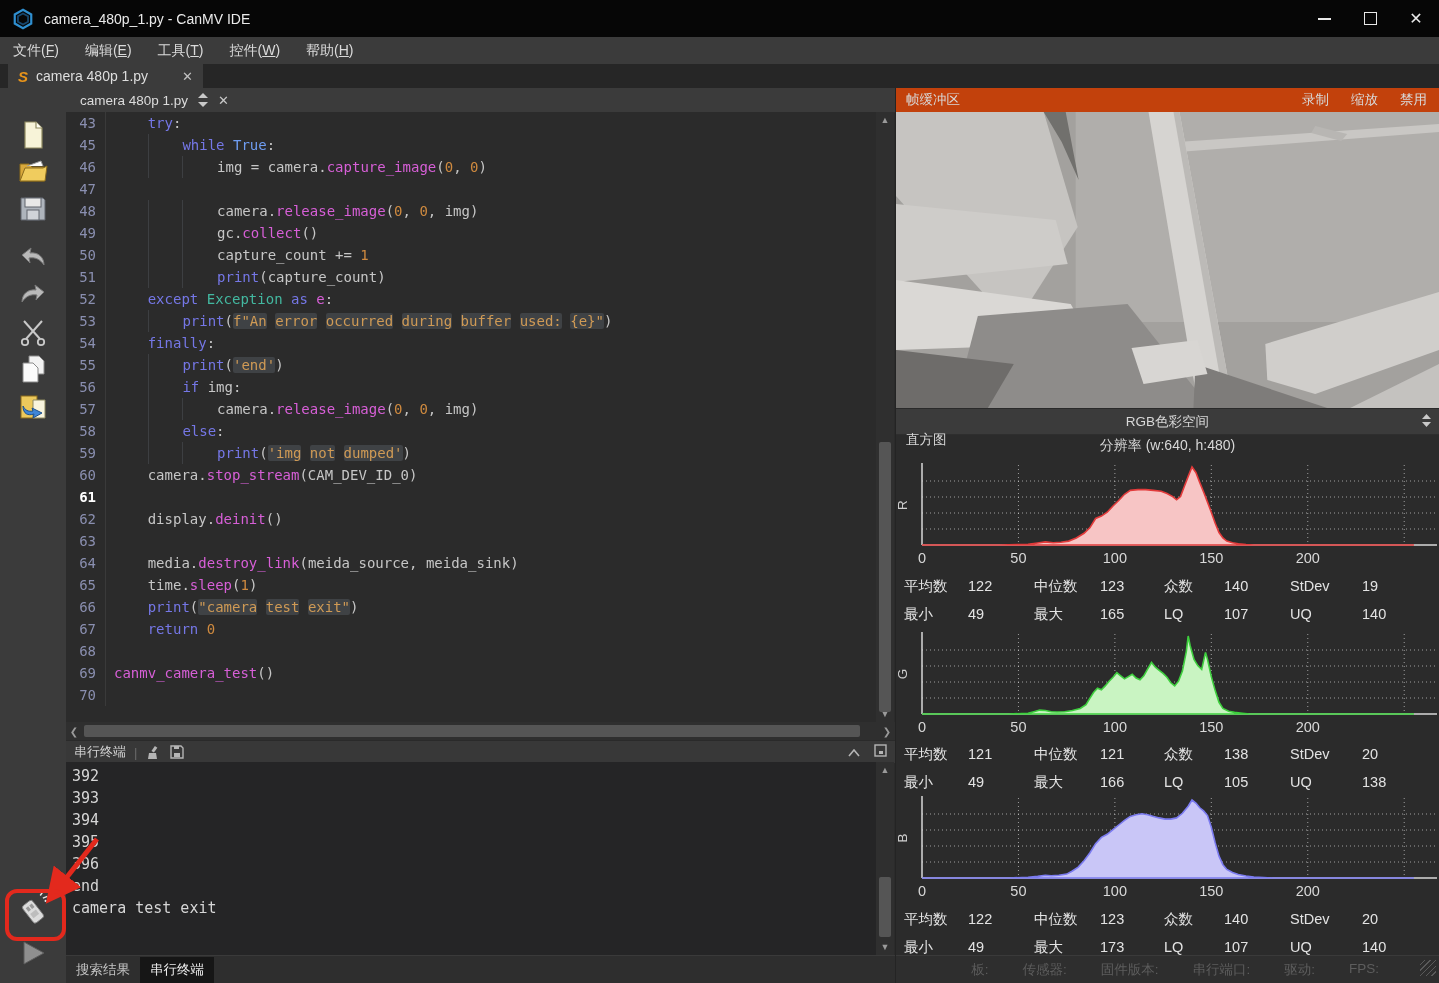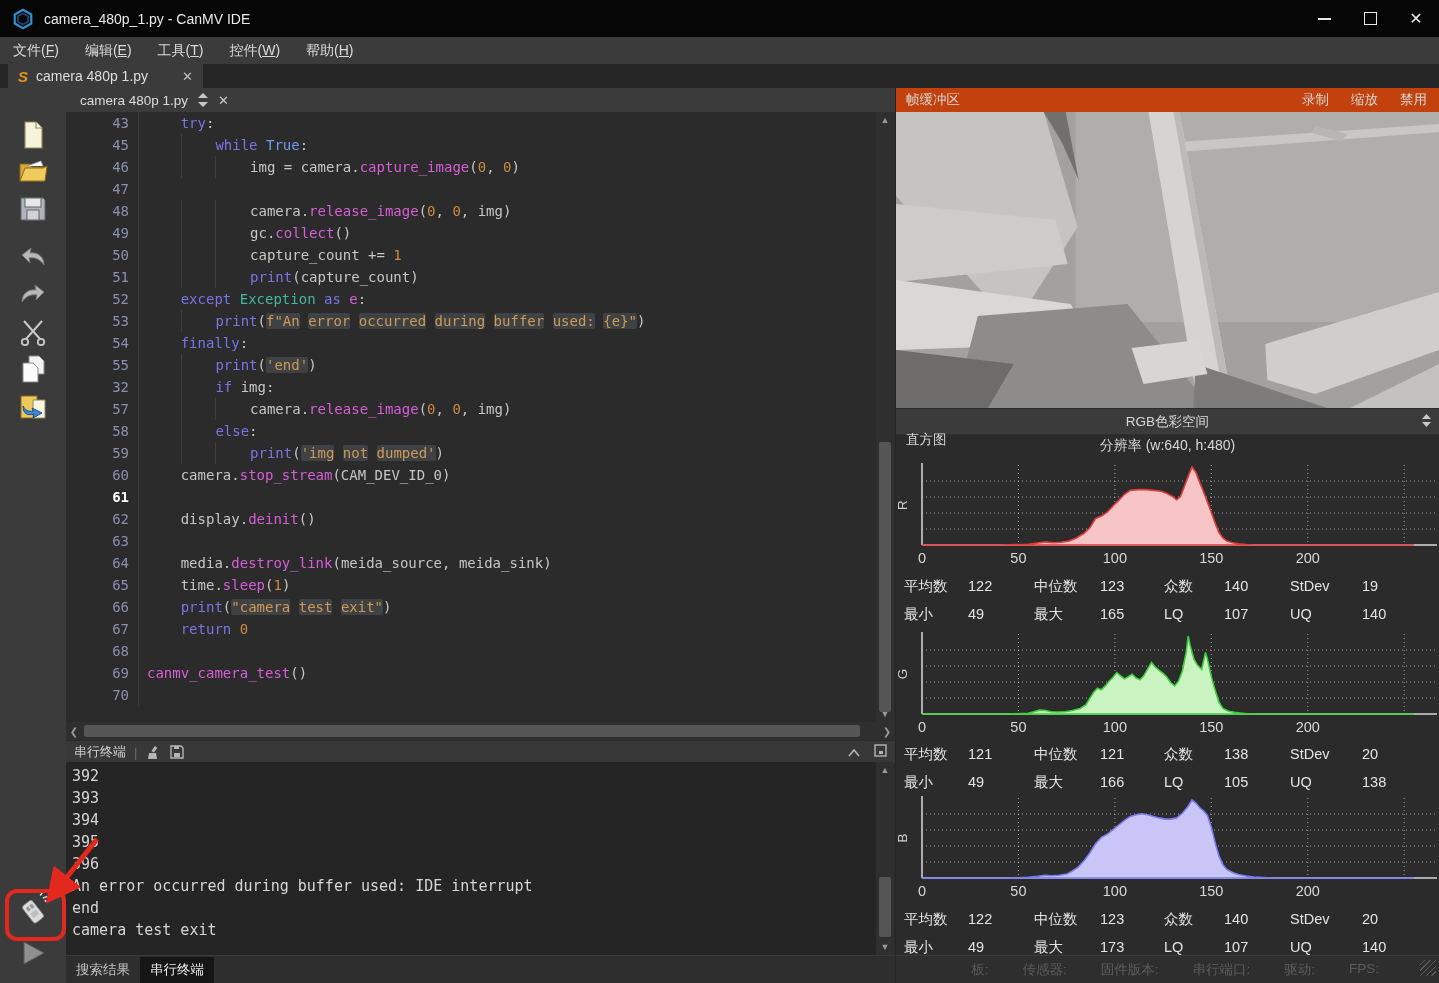--- a/index.html
+++ b/index.html
@@ -27,21 +27,21 @@
   
   .toolbar{left:0;top:88px;width:66px;height:895px;background:#3b3b3b;border-right:1px solid #2a2a2a;}
   .tool-btn{position:absolute;left:15px;width:36px;height:34px;display:flex;align-items:center;justify-content:center;}
   
   .ed-header{left:66px;top:88px;width:829px;height:24px;background:#3b3b3b;display:flex;align-items:center;font-size:13.5px;border-bottom:1px solid #2e2e2e;}
   .ed-doc{margin-left:14px;color:#dcdcdc;}
   .ed-ico{margin-left:10px;display:flex;align-items:center;}
   .ed-cursor{margin-left:auto;margin-right:22px;color:#d8d8d8;margin-top:47px;}
   .code-area{left:66px;top:112px;width:810px;height:610px;background:#2b2b2b;overflow:hidden;
              font-family:"DejaVu Sans Mono",monospace;font-size:14px;line-height:22px;}
-  .code-line{display:flex;height:22px;white-space:pre;padding-left:33px;}
+  .code-line{display:flex;height:22px;white-space:pre;}
   .gutter{width:30px;flex:0 0 30px;text-align:right;padding-right:9px;color:#8a8fb0;border-right:1px solid #3a3a3a;}
   .gutter.current{color:#ffffff;font-weight:bold;}
   .code-text{padding-left:8px;}
   .indent{display:inline-block;width:33.7px;height:22px;vertical-align:top;}
   .indent.g{border-left:1px solid #3d3f42;}
   .seg-kw{color:#7577e6;} .seg-cls{color:#43b8a0;} .seg-fn{color:#d75fd7;}
   .seg-num{color:#cf8a3f;} .seg-id{color:#c6c6c6;} .seg-pl{color:#c6c6c6;} .seg-const{color:#6f9df2;}
   .seg-strh{color:#cf9a55;background:#3f4245;border-radius:2px;}
   .seg-sp{}
   
@@ -214,21 +214,21 @@
       <div class="code-line"><div class="gutter">46</div><div class="code-text"><span class="indent"></span><span class="indent g"></span><span class="indent g"></span><span class="seg-id">img</span><span class="seg-pl"> = </span><span class="seg-id">camera</span><span class="seg-pl">.</span><span class="seg-fn">capture_image</span><span class="seg-pl">(</span><span class="seg-num">0</span><span class="seg-pl">, </span><span class="seg-num">0</span><span class="seg-pl">)</span></div></div>
       <div class="code-line"><div class="gutter">47</div></div>
       <div class="code-line"><div class="gutter">48</div><div class="code-text"><span class="indent"></span><span class="indent g"></span><span class="indent g"></span><span class="seg-id">camera</span><span class="seg-pl">.</span><span class="seg-fn">release_image</span><span class="seg-pl">(</span><span class="seg-num">0</span><span class="seg-pl">, </span><span class="seg-num">0</span><span class="seg-pl">, </span><span class="seg-id">img</span><span class="seg-pl">)</span></div></div>
       <div class="code-line"><div class="gutter">49</div><div class="code-text"><span class="indent"></span><span class="indent g"></span><span class="indent g"></span><span class="seg-id">gc</span><span class="seg-pl">.</span><span class="seg-fn">collect</span><span class="seg-pl">()</span></div></div>
       <div class="code-line"><div class="gutter">50</div><div class="code-text"><span class="indent"></span><span class="indent g"></span><span class="indent g"></span><span class="seg-id">capture_count</span><span class="seg-pl"> += </span><span class="seg-num">1</span></div></div>
       <div class="code-line"><div class="gutter">51</div><div class="code-text"><span class="indent"></span><span class="indent g"></span><span class="indent g"></span><span class="seg-kw">print</span><span class="seg-pl">(</span><span class="seg-id">capture_count</span><span class="seg-pl">)</span></div></div>
       <div class="code-line"><div class="gutter">52</div><div class="code-text"><span class="indent"></span><span class="seg-kw">except</span><span class="seg-pl"> </span><span class="seg-cls">Exception</span><span class="seg-pl"> </span><span class="seg-kw">as</span><span class="seg-pl"> </span><span class="seg-fn">e</span><span class="seg-pl">:</span></div></div>
       <div class="code-line"><div class="gutter">53</div><div class="code-text"><span class="indent"></span><span class="indent g"></span><span class="seg-kw">print</span><span class="seg-pl">(</span><span class="seg-strh">f"An</span><span class="seg-sp"> </span><span class="seg-strh">error</span><span class="seg-sp"> </span><span class="seg-strh">occurred</span><span class="seg-sp"> </span><span class="seg-strh">during</span><span class="seg-sp"> </span><span class="seg-strh">buffer</span><span class="seg-sp"> </span><span class="seg-strh">used:</span><span class="seg-sp"> </span><span class="seg-strh">{e}"</span><span class="seg-pl">)</span></div></div>
       <div class="code-line"><div class="gutter">54</div><div class="code-text"><span class="indent"></span><span class="seg-kw">finally</span><span class="seg-pl">:</span></div></div>
       <div class="code-line"><div class="gutter">55</div><div class="code-text"><span class="indent"></span><span class="indent g"></span><span class="seg-kw">print</span><span class="seg-pl">(</span><span class="seg-strh">'end'</span><span class="seg-pl">)</span></div></div>
-      <div class="code-line"><div class="gutter">32</div><div class="code-text"><span class="indent"></span><span class="indent g"></span><span class="seg-kw">if</span><span class="seg-pl"> </span><span class="seg-id">img</span><span class="seg-pl">:</span></div></div>
+      <div class="code-line"><div class="gutter">56</div><div class="code-text"><span class="indent"></span><span class="indent g"></span><span class="seg-kw">if</span><span class="seg-pl"> </span><span class="seg-id">img</span><span class="seg-pl">:</span></div></div>
       <div class="code-line"><div class="gutter">57</div><div class="code-text"><span class="indent"></span><span class="indent g"></span><span class="indent g"></span><span class="seg-id">camera</span><span class="seg-pl">.</span><span class="seg-fn">release_image</span><span class="seg-pl">(</span><span class="seg-num">0</span><span class="seg-pl">, </span><span class="seg-num">0</span><span class="seg-pl">, </span><span class="seg-id">img</span><span class="seg-pl">)</span></div></div>
       <div class="code-line"><div class="gutter">58</div><div class="code-text"><span class="indent"></span><span class="indent g"></span><span class="seg-kw">else</span><span class="seg-pl">:</span></div></div>
       <div class="code-line"><div class="gutter">59</div><div class="code-text"><span class="indent"></span><span class="indent g"></span><span class="indent g"></span><span class="seg-kw">print</span><span class="seg-pl">(</span><span class="seg-strh">'img</span><span class="seg-sp"> </span><span class="seg-strh">not</span><span class="seg-sp"> </span><span class="seg-strh">dumped'</span><span class="seg-pl">)</span></div></div>
       <div class="code-line"><div class="gutter">60</div><div class="code-text"><span class="indent"></span><span class="seg-id">camera</span><span class="seg-pl">.</span><span class="seg-fn">stop_stream</span><span class="seg-pl">(</span><span class="seg-id">CAM_DEV_ID_0</span><span class="seg-pl">)</span></div></div>
       <div class="code-line"><div class="gutter current">61</div><div class="code-text"></div></div>
       <div class="code-line"><div class="gutter">62</div><div class="code-text"><span class="indent"></span><span class="seg-id">display</span><span class="seg-pl">.</span><span class="seg-fn">deinit</span><span class="seg-pl">()</span></div></div>
       <div class="code-line"><div class="gutter">63</div><div class="code-text"></div></div>
       <div class="code-line"><div class="gutter">64</div><div class="code-text"><span class="indent"></span><span class="seg-id">media</span><span class="seg-pl">.</span><span class="seg-fn">destroy_link</span><span class="seg-pl">(</span><span class="seg-id">meida_source</span><span class="seg-pl">, </span><span class="seg-id">meida_sink</span><span class="seg-pl">)</span></div></div>
       <div class="code-line"><div class="gutter">65</div><div class="code-text"><span class="indent"></span><span class="seg-id">time</span><span class="seg-pl">.</span><span class="seg-fn">sleep</span><span class="seg-pl">(</span><span class="seg-num">1</span><span class="seg-pl">)</span></div></div>
       <div class="code-line"><div class="gutter">66</div><div class="code-text"><span class="indent"></span><span class="seg-kw">print</span><span class="seg-pl">(</span><span class="seg-strh">"camera</span><span class="seg-sp"> </span><span class="seg-strh">test</span><span class="seg-sp"> </span><span class="seg-strh">exit"</span><span class="seg-pl">)</span></div></div>
@@ -280,21 +280,20 @@
       </span>
     </span>
   </div>
 
   <div class="abs terminal" id="terminal">
       <div>392</div>
       <div>393</div>
       <div>394</div>
       <div>395</div>
       <div>396</div>
-      <div>An error occurred during buffer used: IDE interrupt</div>
       <div>end</div>
       <div>camera test exit</div>
     </div>
 
   <div class="abs vscroll" style="left:876px;top:762px;height:193px">
     <span class="scroll-arrow" style="top:0">▲</span>
     <span class="scroll-arrow" style="bottom:0">▼</span>
     <span class="scroll-thumb" style="bottom:18px;height:60px"></span>
   </div>
 

